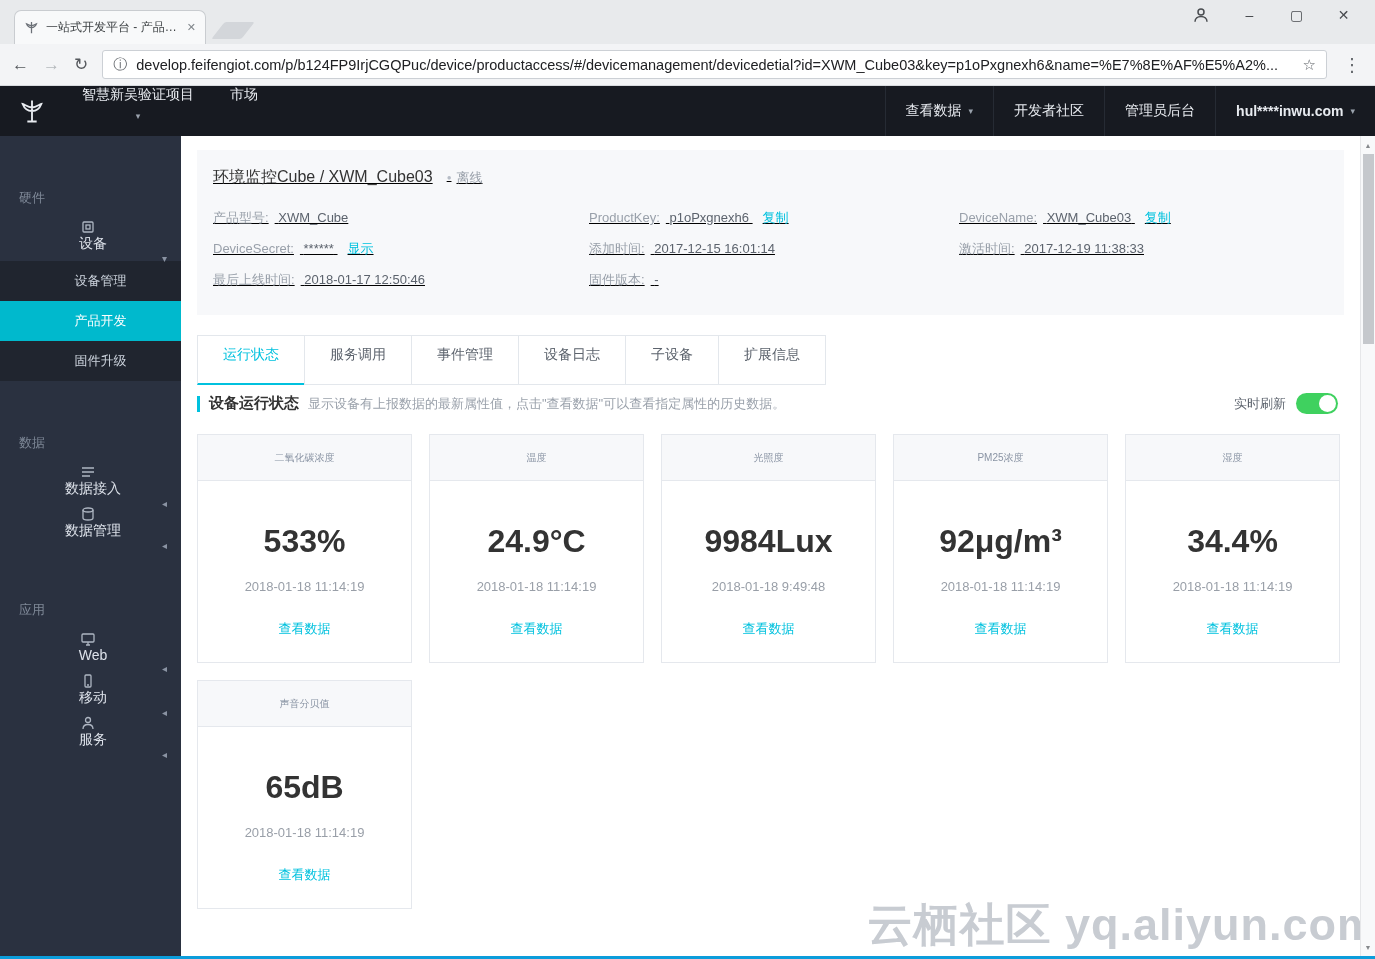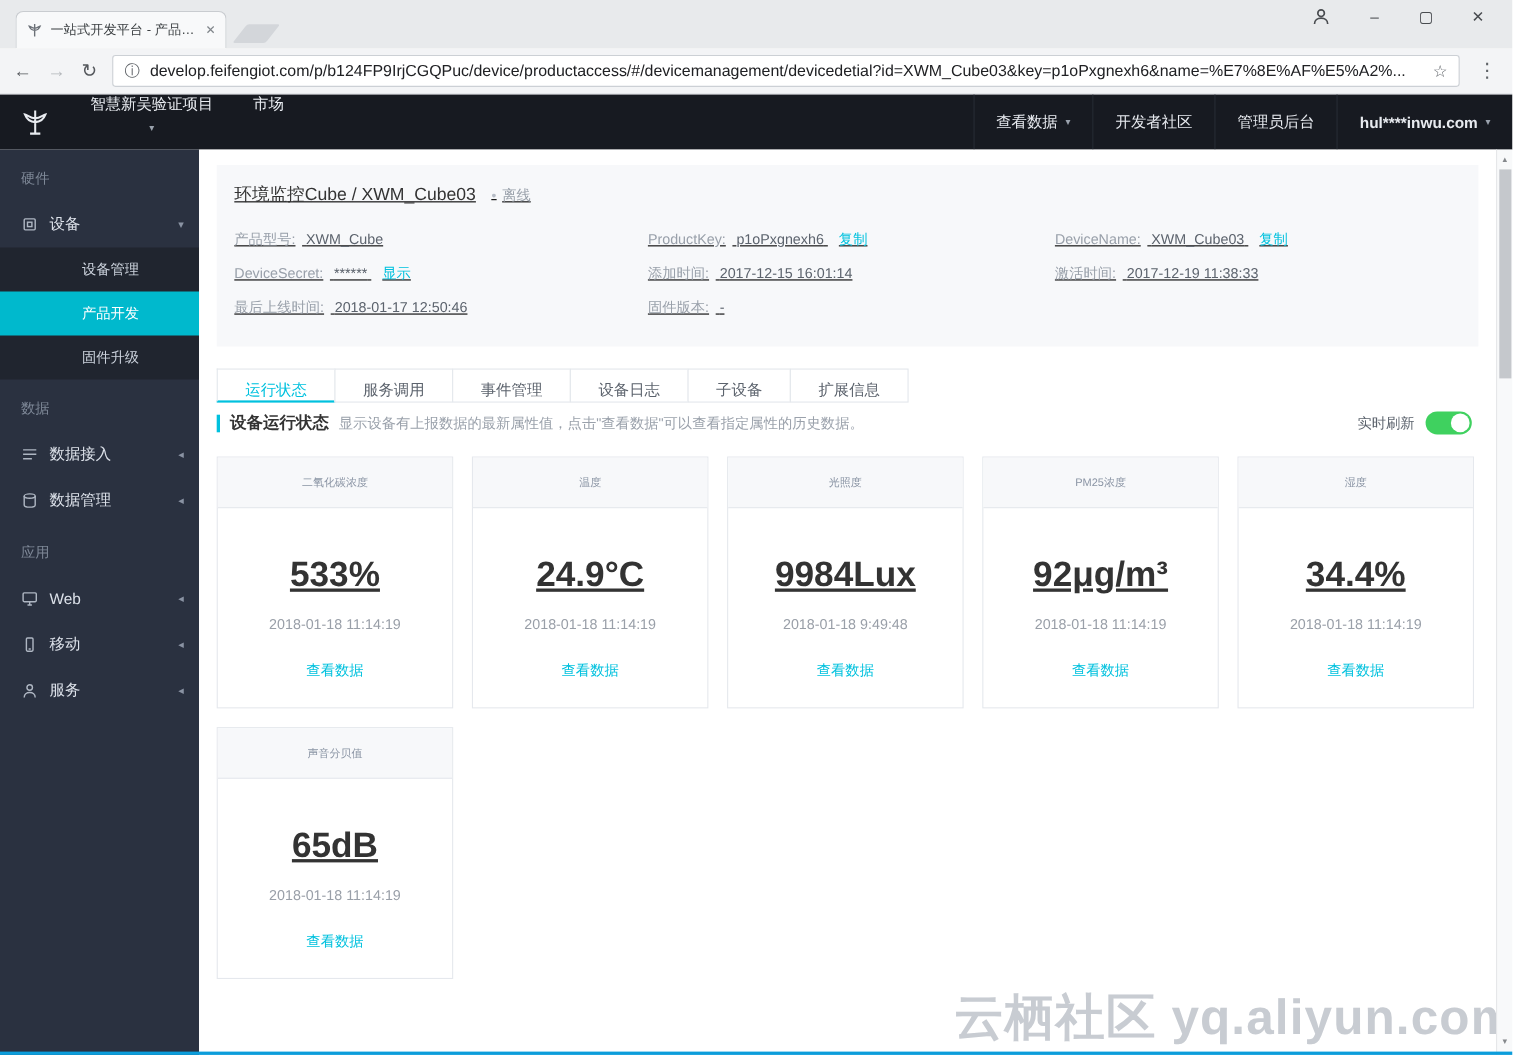--- a/index.html
+++ b/index.html
@@ -38,62 +38,62 @@
   .caret { font-size:9px; color:#9aa2ad; }
   .nav-spacer { flex:1; }
   .nav-right { display:flex; align-items:center; padding:0 20px; gap:7px; border-left:1px solid #262b34; cursor:pointer; }
   .nav-account { font-weight:bold; }
 
   
   .appbody { flex:1; display:flex; position:relative; min-height:0; }
 
   
   .sidebar { width:181px; background:#2a3140; flex-shrink:0; overflow:hidden; }
-  .side-section-label { color:#7e8897; font-size:13px; padding:17px 0 12px 19px; }
-  .side-item { height:42px; display:flex; align-items:center; padding:0 14px 0 19px; color:#dde2ea; font-size:14px; cursor:pointer; }
+  .side-section-label { color:#7e8897; font-size:13px; padding:17px 0 12px 19px;margin-top:36px; }
+  .side-item { height:42px; display:flex; align-items:center; padding:0 14px 0 19px; color:#dde2ea; font-size:14px; cursor:pointer;flex-direction:column; }
   .side-icon { width:16px; height:16px; margin-right:10px; color:#aeb6c2; display:flex; flex-shrink:0; }
   .side-chevron { margin-left:auto; font-size:10px; color:#8a93a3; }
   .side-submenu { background:#20252f; }
   .side-subitem { height:40px; line-height:40px; text-align:center; color:#ccd3dd; font-size:13px; cursor:pointer;padding-left:20px; }
   .side-subitem.active { background:#00b9cd; color:#fff; }
 
   
   .main { flex:1; background:#fff; position:relative; overflow:hidden; padding:14px 16px 0; min-width:0; }
   .info-panel { background:#f7f8fa; padding:17px 16px 26px;text-decoration:underline; }
   .device-title-row { display:flex; align-items:center; }
   .device-title { font-size:16px; color:#333; }
   .device-status { margin-left:14px; color:#9aa1ab; font-size:13px; display:flex; align-items:center; gap:5px; }
   .status-dot { font-size:8px; color:#b6bcc6; }
   .info-grid { margin-top:21px; display:grid; grid-template-columns:376px 370px 1fr; row-gap:13px; font-size:13px; align-items:center; }
   .f-label { color:#99a0aa; margin-right:6px;text-align:center; }
   .f-value { color:#5c636d; }
   .f-link { color:#00c1de; margin-left:10px; cursor:pointer; }
 
   
   .tabs { margin-top:20px; display:flex; }
-  .tabbtn { height:31px; line-height:36px; padding:0 25px; border:1px solid #e3e7ec; margin-left:-1px; background:#fff;
+  .tabbtn { height:50px; line-height:36px; padding:0 25px; border:1px solid #e3e7ec; margin-left:-1px; background:#fff;
     color:#5c636d; font-size:14px; cursor:pointer; }
   .tabbtn:first-child { margin-left:0; }
   .tabbtn.active { color:#00c1de; border-bottom:2px solid #00c1de; }
 
   
   .status-row { margin-top:8px; display:flex; align-items:center; }
   .accent-bar { width:3px; height:16px; background:#00c1de; margin-right:9px; }
   .status-title { font-size:15px; font-weight:bold; color:#333; }
   .status-desc { font-size:13px; color:#9aa1ab; margin-left:9px; }
   .refresh-wrap { margin-left:auto; display:flex; align-items:center; gap:10px; color:#5c636d; font-size:13px; padding-right:6px; }
   .toggle { width:42px; height:21px; border-radius:11px; background:#3fd15f; position:relative; cursor:pointer; }
   .toggle-knob { position:absolute; right:2px; top:2px; width:17px; height:17px; border-radius:50%; background:#fff; }
 
   
   .cards { margin-top:20px; display:flex; flex-wrap:wrap; gap:17px; }
   .card { width:215px; height:229px; border:1px solid #e5e8ed; background:#fff; display:flex; flex-direction:column; }
   .card-head { height:46px; background:#f7f8fa; border-bottom:1px solid #e5e8ed; display:flex; align-items:center;
     justify-content:center; color:#8a94a4; font-size:10px; flex-shrink:0; }
-  .card-value { margin-top:42px; text-align:center; font-size:32px; font-weight:bold; color:#333;text-decoration:underline; }
+  .card-value { margin-top:42px; text-align:center; font-size:32px; font-weight:bold; color:#333; }
   .card-time { margin-top:19px; text-align:center; font-size:13px; color:#999fa8; }
   .card-link { margin-top:26px; text-align:center; font-size:13px; color:#00c1de; cursor:pointer; }
 
   .watermark { position:absolute; right:-18px; bottom:4px; font-size:45px; font-weight:bold; color:#c8ccd2;
     white-space:nowrap; pointer-events:none; letter-spacing:1px; }
 
   
   .scrollbar { width:15px; flex-shrink:0; background:#f8f9fa; border-left:1px solid #e6e7e9; position:relative; }
   .scroll-arrow { position:absolute; left:0; width:100%; text-align:center; font-size:7px; color:#85888c; }
   .scroll-up { top:6px; }

